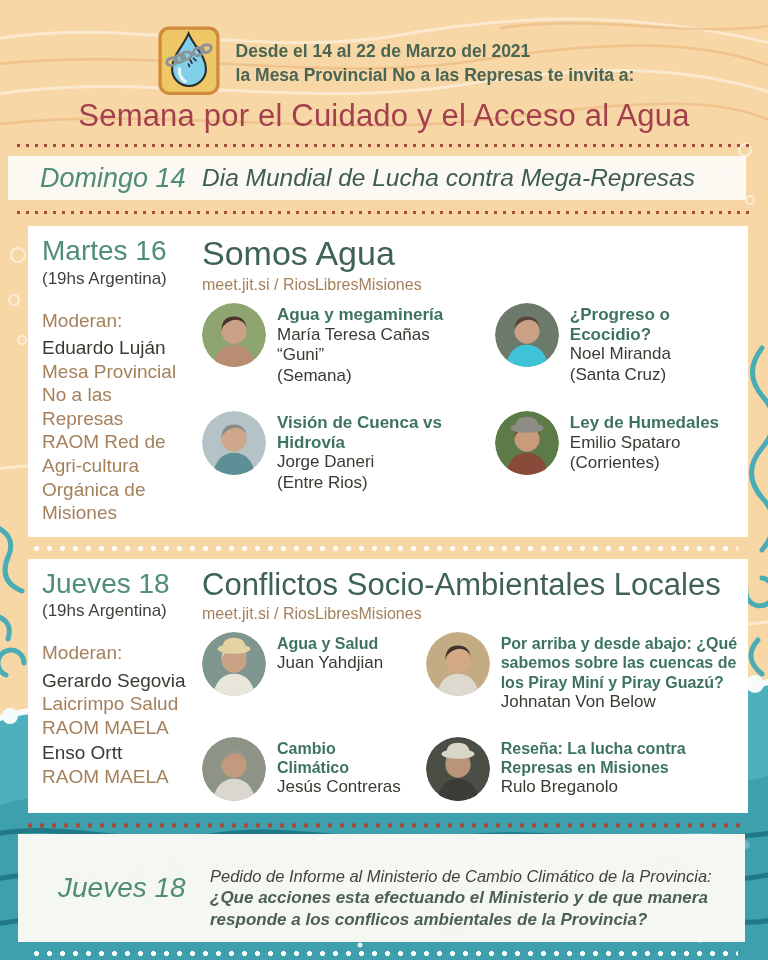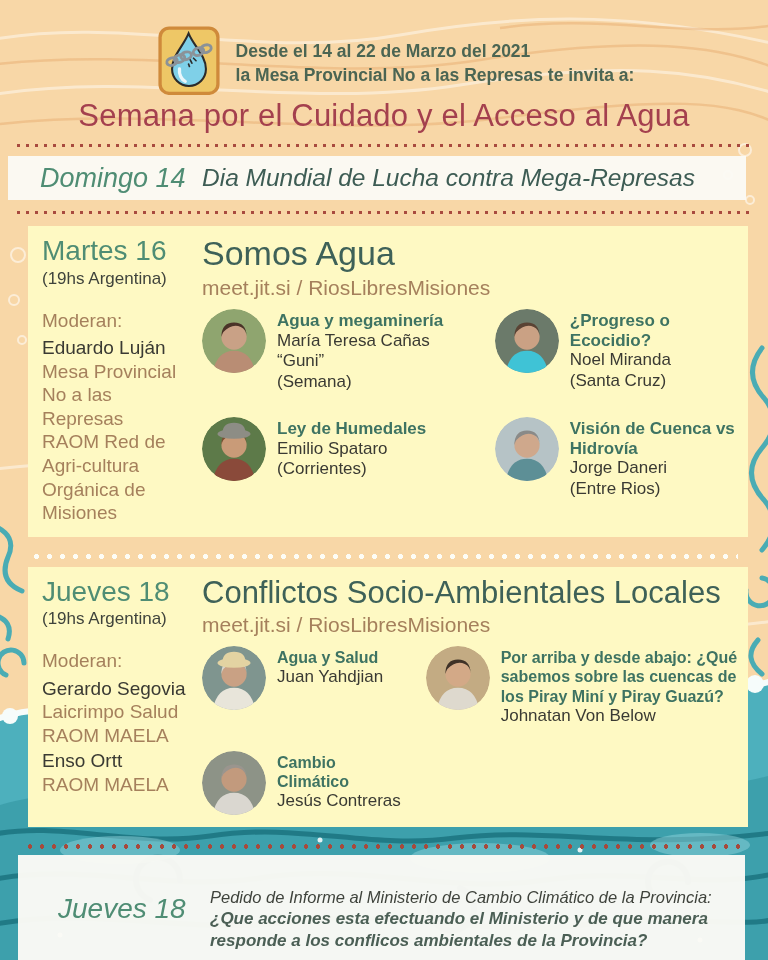--- a/index.html
+++ b/index.html
@@ -29,32 +29,32 @@
   .bar.domingo{margin:7px 22px 0 8px;height:44px;}
   .bar-date{flex:0 0 152px;padding-left:32px;font-size:27px;color:#4f8d74;line-height:1.05;}
   .domingo-title{font-size:24.5px;color:#3d5c54;padding-left:10px;}
   .bar.info{margin:5px 23px 0 18px;padding:11px 0;}
   .bar.info .bar-date{flex:0 0 152px;padding-left:40px;font-size:28px;}
   .info-text{max-width:535px;margin-top:20px;}
   .info-intro{font-size:16.5px;color:#3f433c;line-height:1.35;}
   .info-question{font-size:17px;font-weight:bold;color:#4b5f55;line-height:1.3;}
 
   
-  .card{background:#fef9c3;display:flex;margin:10px 20px 16px 28px;padding:10px 10px 12px 14px;}
+  .card{background:#ffffff;display:flex;margin:10px 20px 8px 28px;padding:10px 10px 12px 14px;}
   .card-left{flex:0 0 152px;}
   .card-date{font-size:28px;color:#4f8d74;line-height:1.05;}
   .card-time{font-size:17px;color:#3f433c;margin-top:3px;}
   .mods{margin-top:20px;font-size:19px;line-height:1.24;}
   .mod-label{color:#a5805c;margin-bottom:4px;}
   .mod-name{color:#3a3a33;margin-top:2px;}
   .mod-org{color:#a5805c;}
   .card-right{flex:1;padding-left:8px;}
   .card-title{margin:0;font-size:34px;font-weight:400;color:#3e6158;line-height:1.05;}
   .card-title.small{font-size:31px;}
-  .card-link{font-size:21px;color:#a5805c;margin-top:4px;}
+  .card-link{font-size:16px;color:#a5805c;margin-top:4px;}
   .talks{display:grid;margin-top:9px;column-gap:4px;row-gap:12px;gap:24px;}
   .talks.martes{grid-template-columns:1.05fr .95fr;}
   .talks.jueves{grid-template-columns:.78fr 1.22fr;}
   .talk{display:flex;gap:11px;align-items:flex-start;}
   .avatar{width:64px;height:64px;border-radius:50%;overflow:hidden;flex:0 0 auto;}
   .avatar svg{display:block;width:64px;height:64px;}
   .talk-title{font-size:17px;font-weight:bold;color:#3e7362;line-height:1.16;}
   .talks.jueves .talk-title{font-size:16px;line-height:1.2;}
   .talk-speaker,.talk-place{font-size:17px;color:#3a3a33;line-height:1.22;}
   .talk-text{padding-top:2px;}
@@ -233,41 +233,41 @@
                   <use href="#person"></use>
                 </svg>
               </span>
             <div class="talk-text">
               <div class="talk-title">¿Progreso o Ecocidio?</div>
               <div class="talk-speaker">Noel Miranda</div>
               <div class="talk-place">(Santa Cruz)</div>
             </div>
           </div>
           <div class="talk">
+            <span class="avatar av-jorge">
+                <svg viewBox="0 0 66 66">
+                  <use href="#person"></use>
+                </svg>
+              </span>
+            <div class="talk-text">
+              <div class="talk-title">Visión de Cuenca vs Hidrovía</div>
+              <div class="talk-speaker">Jorge Daneri</div>
+              <div class="talk-place">(Entre Rios)</div>
+            </div>
+          </div>
+          <div class="talk">
             <span class="avatar av-emilio">
                 <svg viewBox="0 0 66 66">
                   <use href="#person"></use>
                 </svg>
               </span>
             <div class="talk-text">
               <div class="talk-title">Ley de Humedales</div>
               <div class="talk-speaker">Emilio Spataro</div>
               <div class="talk-place">(Corrientes)</div>
-            </div>
-          </div>
-          <div class="talk">
-            <span class="avatar av-jorge">
-                <svg viewBox="0 0 66 66">
-                  <use href="#person"></use>
-                </svg>
-              </span>
-            <div class="talk-text">
-              <div class="talk-title">Visión de Cuenca vs Hidrovía</div>
-              <div class="talk-speaker">Jorge Daneri</div>
-              <div class="talk-place">(Entre Rios)</div>
             </div>
           </div>
         </div>
       </div>
     </section>
 
     <div class="dots white" style="margin:8px 30px 0;"></div>
 
     <section class="card" style="margin-top:7px;">
       <div class="card-left">
@@ -309,20 +309,31 @@
           </div>
           <div class="talk">
             <span class="avatar av-jesus">
                 <svg viewBox="0 0 66 66">
                   <use href="#person"></use>
                 </svg>
               </span>
             <div class="talk-text">
               <div class="talk-title">Cambio Climático</div>
               <div class="talk-speaker">Jesús Contreras</div>
+            </div>
+          </div>
+          <div class="talk">
+            <span class="avatar av-rulo">
+                <svg viewBox="0 0 66 66">
+                  <use href="#person"></use>
+                </svg>
+              </span>
+            <div class="talk-text">
+              <div class="talk-title">Reseña: La lucha contra Represas en Misiones</div>
+              <div class="talk-speaker">Rulo Breganolo</div>
             </div>
           </div>
         </div>
       </div>
     </section>
 
     <div class="dots maroon-big" style="margin:9px 24px 0;"></div>
 
     <div class="bar info">
       <div class="bar-date">Jueves 18</div>

